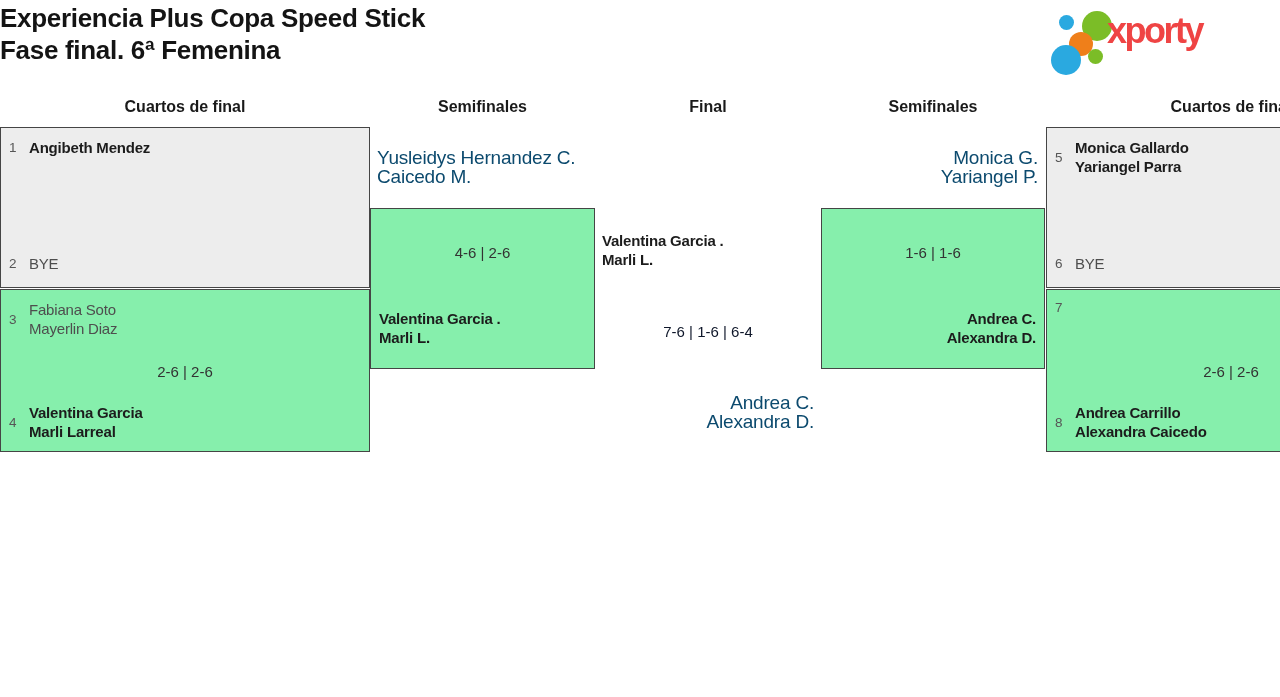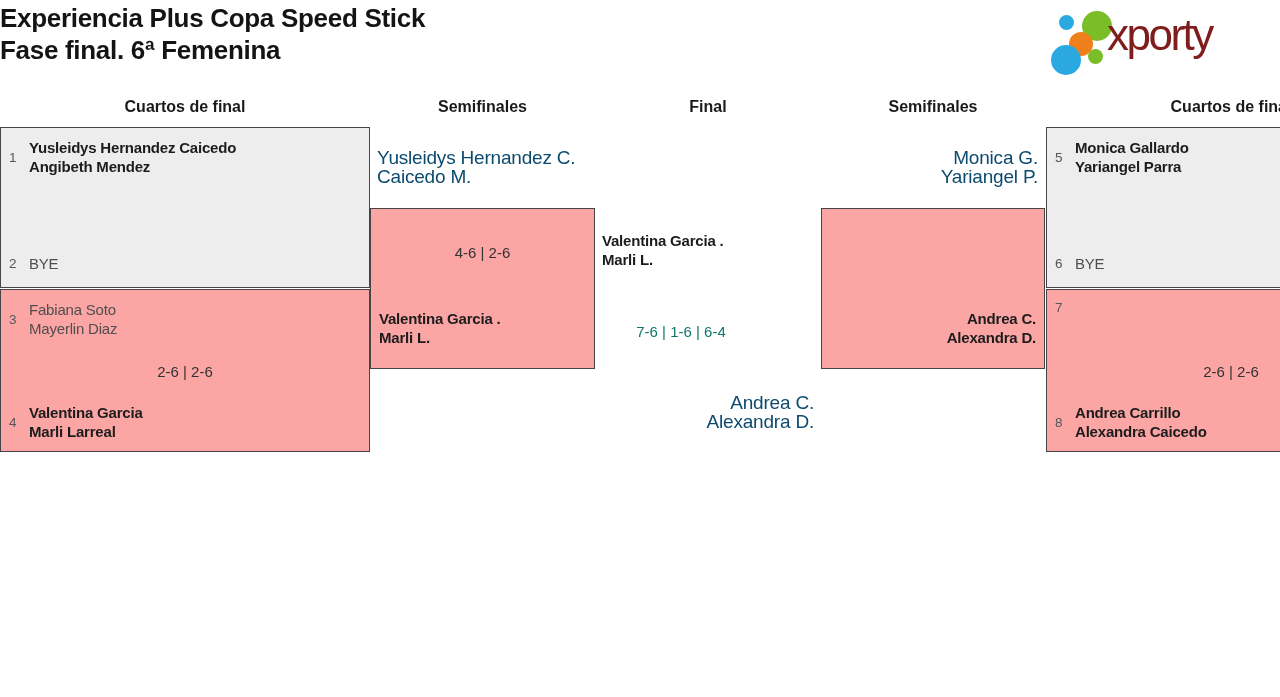--- a/index.html
+++ b/index.html
@@ -14,34 +14,34 @@
     font-size:26px;line-height:32px;font-weight:700;
     letter-spacing:-0.3px;color:#141414;white-space:nowrap;
   }
   .logo{position:absolute;left:1045px;top:8px;width:235px;height:70px;cursor:pointer;}
   .dot{position:absolute;border-radius:50%;}
   .dot.blue{background:#2aa9e0;}
   .dot.green{background:#7bbd27;}
   .dot.orange{background:#ef7f1a;}
   .wordmark{
     position:absolute;left:62px;top:2px;
-    font-size:44px;font-weight:400;letter-spacing:-2.5px;
-    color:#7f1d1d;white-space:nowrap;
+    font-size:36px;font-weight:700;letter-spacing:-2.5px;
+    color:#ef4444;white-space:nowrap;
   }
 
   
   .round-header{
     position:absolute;top:98px;text-align:center;
     font-size:16px;font-weight:600;color:#1a1a1a;white-space:nowrap;
   }
 
   
   .box{
     position:absolute;box-sizing:border-box;
-    border:1px solid #454545;background:#fca5a5;
+    border:1px solid #454545;background:#86efac;
   }
   .box.gray{background:#ededed;}
   .slot{
     position:absolute;left:8px;right:6px;
     display:flex;align-items:center;
   }
   .seed{
     flex:0 0 20px;width:20px;
     font-size:13.5px;color:#565656;
   }
@@ -59,22 +59,22 @@
   
   .conn-label{
     position:absolute;font-size:19px;line-height:19px;
     color:#0c4a6e;letter-spacing:-0.2px;
   }
   .bold-label{
     position:absolute;font-size:15px;line-height:19px;
     font-weight:700;color:#1c1c1c;letter-spacing:-0.2px;
   }
   .final-score{
-    position:absolute;left:568px;width:226px;top:323px;
-    text-align:center;font-size:15px;color:#0f766e;white-space:nowrap;
+    position:absolute;left:595px;width:226px;top:323px;
+    text-align:center;font-size:15px;color:#0f172a;white-space:nowrap;
   }
 </style>
 </head>
 <body>
 
 <div class="page-title">
   <div>Experiencia Plus Copa Speed Stick</div>
   <div>Fase final. 6ª Femenina</div>
 </div>
 
@@ -90,21 +90,20 @@
 <div class="round-header" style="left:0;width:370px;">Cuartos de final</div>
 <div class="round-header" style="left:370px;width:225px;">Semifinales</div>
 <div class="round-header" style="left:595px;width:226px;">Final</div>
 <div class="round-header" style="left:821px;width:224px;">Semifinales</div>
 <div class="round-header" style="left:1046px;width:370px;">Cuartos de final</div>
 
 <div class="box gray" style="left:0;top:127px;width:370px;height:161px;">
   <div class="slot" style="top:10px;">
     <span class="seed">1</span>
     <div class="names winner">
-      <div>Yusleidys Hernandez Caicedo</div>
       <div>Angibeth Mendez</div>
     </div>
   </div>
   <div class="slot" style="bottom:14px;">
     <span class="seed">2</span>
     <div class="names loser">
       <div>BYE</div>
     </div>
   </div>
 </div>
@@ -147,20 +146,21 @@
 <div class="conn-label" style="left:595px;width:219px;top:393px;text-align:right;">
   <div>Andrea C.</div>
   <div>Alexandra D.</div>
 </div>
 
 <div class="conn-label" style="left:821px;width:217px;top:148px;text-align:right;">
   <div>Monica G.</div>
   <div>Yariangel P.</div>
 </div>
 <div class="box" style="left:821px;top:208px;width:224px;height:161px;">
+  <div class="score sf-score">1-6 | 1-6</div>
   <div class="names winner sf-winner" style="right:8px;text-align:right;">
     <div>Andrea C.</div>
     <div>Alexandra D.</div>
   </div>
 </div>
 
 <div class="box gray" style="left:1046px;top:127px;width:370px;height:161px;">
   <div class="slot" style="top:10px;">
     <span class="seed">5</span>
     <div class="names winner">

